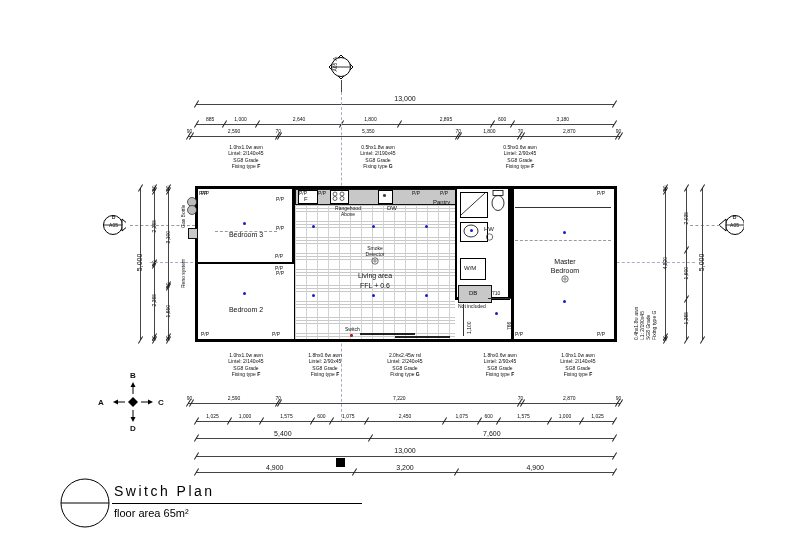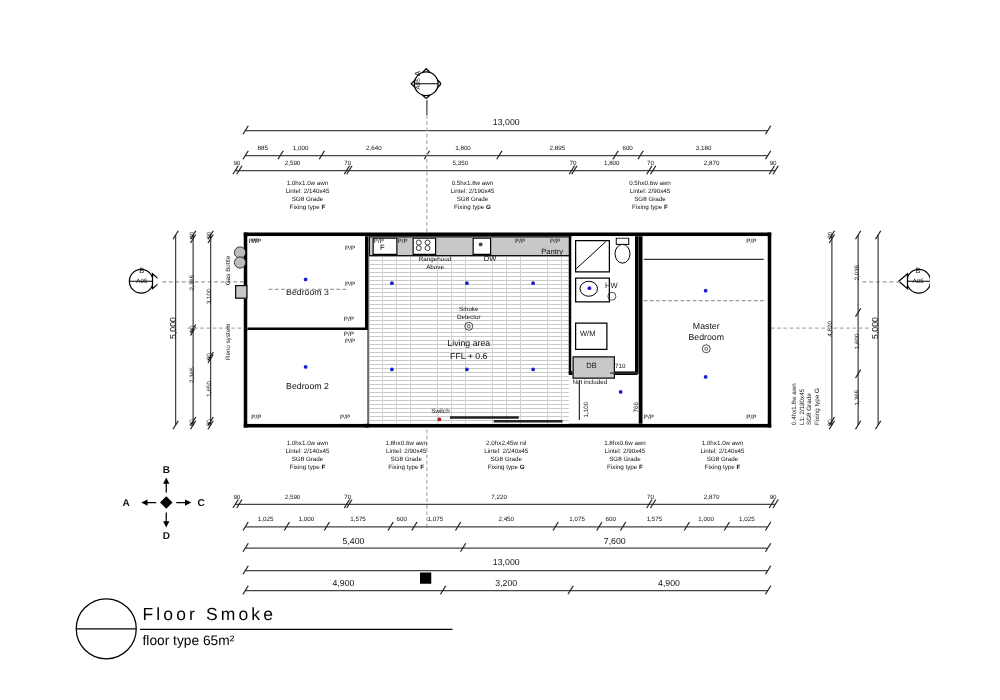--- a/index.html
+++ b/index.html
@@ -441,18 +441,18 @@
   <div class="t t8 bold ctr" style="left:133px;top:371px;">B</div>
   <div class="t t8 bold ctr" style="left:133px;top:424px;">D</div>
   <div class="t t8 bold" style="left:98px;top:398px;">A</div>
   <div class="t t8 bold" style="left:158px;top:398px;">C</div>
 
   <svg style="position:absolute;left:58px;top:478px;" width="54" height="50">
     <circle cx="27" cy="25" r="24" fill="none" stroke="#000" stroke-width="1"></circle>
     <line x1="3" y1="25" x2="51" y2="25" stroke="#000" stroke-width="1"></line>
   </svg>
   <div style="position:absolute;left:114px;top:483px;font-size:14px;letter-spacing:2.5px;
-              font-family:'Liberation Sans',sans-serif;">Floor Smoke</div>
+              font-family:'Liberation Sans',sans-serif;">Switch Plan</div>
   <div class="title-u" style="left:112px;top:503px;width:250px;"></div>
   <div style="position:absolute;left:114px;top:507px;font-size:11px;
-              font-family:'Liberation Sans',sans-serif;">floor type 65m²</div>
+              font-family:'Liberation Sans',sans-serif;">floor area 65m²</div>
 
 </div>
 
 </body></html>

